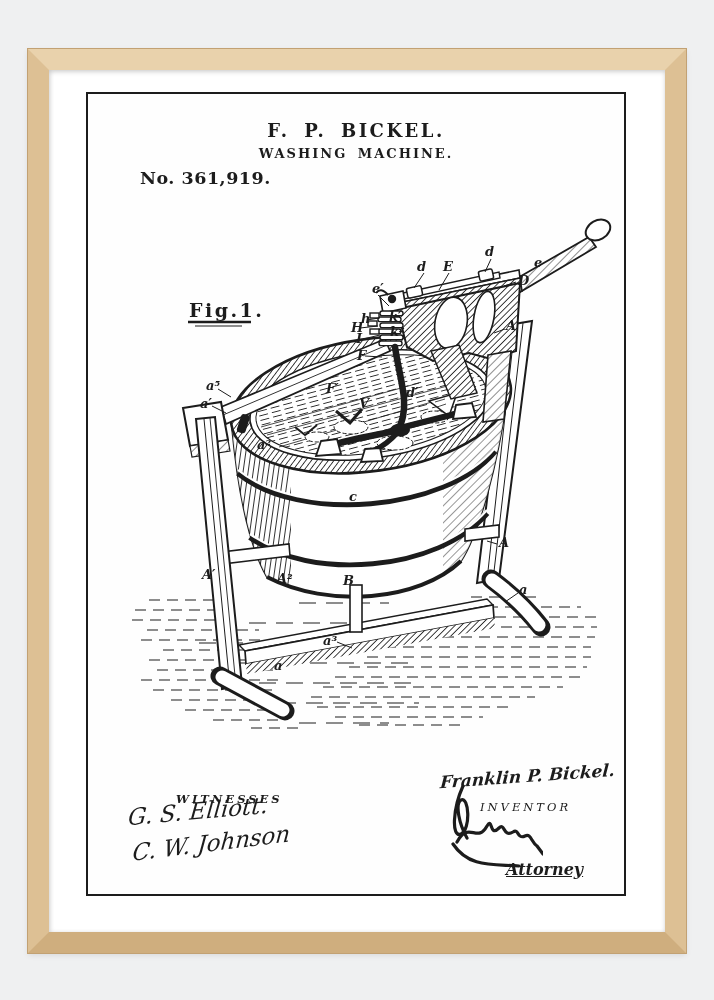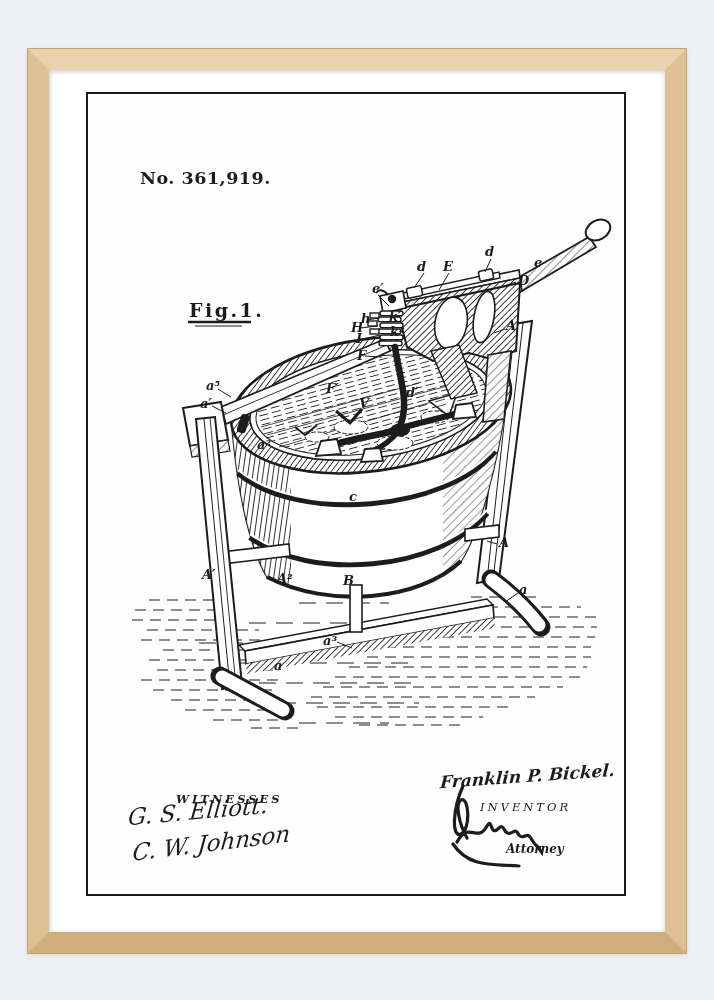--- a/index.html
+++ b/index.html
@@ -33,32 +33,34 @@
   .wit-h{position:absolute;left:88px;top:698px;font-style:italic;font-weight:bold;
         font-size:11.5px;letter-spacing:3px;}
   .sig1{position:absolute;left:40px;top:704px;font-style:italic;font-size:23px;
         transform:rotate(-5deg) skewX(-10deg);white-space:nowrap;}
   .sig2{position:absolute;left:44px;top:736px;font-style:italic;font-size:23px;
         transform:rotate(-7deg) skewX(-12deg);white-space:nowrap;}
   .franklin{position:absolute;left:352px;top:672px;font-style:italic;font-weight:bold;
         font-size:17px;transform:rotate(-4deg) skewX(-8deg);white-space:nowrap;}
   .inventor{position:absolute;left:392px;top:706px;font-style:italic;font-weight:normal;
         font-size:11.5px;letter-spacing:3px;}
-  .attorney{position:absolute;left:418px;top:748px;font-style:italic;font-weight:bold;
-        font-size:12px;}
+  .attorney{position:absolute;left:418px;top:766px;font-style:italic;font-weight:bold;
+        font-size:16px;text-decoration:underline;}
   .scr{position:absolute;left:345px;top:686px;width:110px;height:95px;}
 </style>
 </head>
 <body>
 
 <div class="scene">
   <div class="frame">
     <div class="matte">
       <div class="print">
 
+        <div class="hdr1">F. P. BICKEL.</div>
+        <div class="hdr2">WASHING MACHINE.</div>
         <div class="hdr-row">
           <span>No. 361,919.</span>
         </div>
 
         <svg class="art" viewBox="120 200 520 540" xmlns="http://www.w3.org/2000/svg">
           <defs>
             <pattern id="hd" patternUnits="userSpaceOnUse" width="4.5" height="4.5" patternTransform="rotate(45)">
               <rect width="4.5" height="4.5" fill="#ffffff"></rect>
               <line x1="0" y1="0" x2="0" y2="4.5" stroke="#1c1c1c" stroke-width="1.7"></line>
             </pattern>

